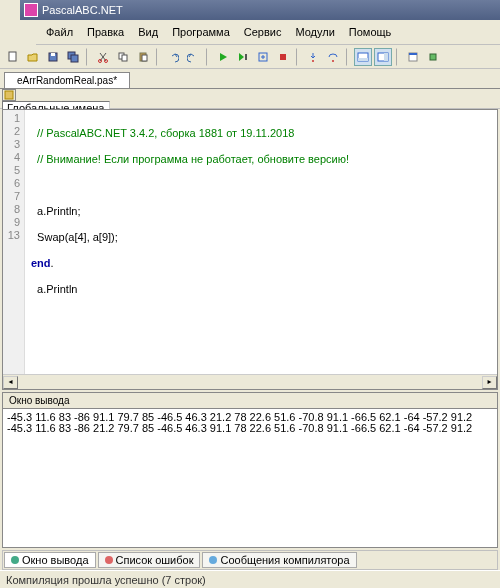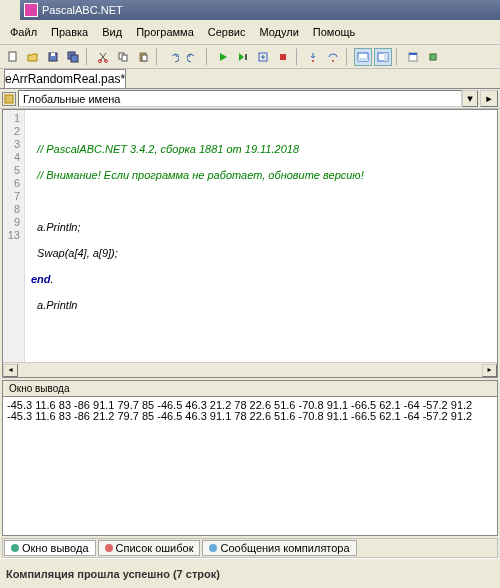--- a/index.html
+++ b/index.html
@@ -1,51 +1,51 @@
 <!DOCTYPE html>
 <html><head>
 <meta charset="utf-8">
 <style>
 * { margin: 0; padding: 0; box-sizing: border-box; font-family: Tahoma, sans-serif; font-size: 11px; }
 body { width: 500px; height: 588px; background: #ece9d8; overflow: hidden; display: flex; flex-direction: column; }
 .titlebar { background: linear-gradient(#6b7b9c, #4f6084); height: 20px; display: flex; align-items: center; padding: 0 4px; color: #fff; font-size: 11px; margin-left: 20px; }
 .titlebar .icon { width: 14px; height: 14px; background: #d4a; margin-right: 4px; border: 1px solid #fff; }
-.menubar { background: #ece9d8; height: 18px; display: flex; align-items: center; padding: 12px 4px; gap: 2px; border-bottom: 1px solid #c0c0c0; }
+.menubar { background: #ece9d8; height: 18px; display: flex; align-items: center; padding: 12px 4px; gap: 2px; border-bottom: 1px solid #c0c0c0; margin-left: 36px; }
 .menubar span { padding: 1px 6px; cursor: default; }
 .toolbar { background: #ece9d8; height: 24px; display: flex; align-items: center; padding: 2px 4px; gap: 2px; border-bottom: 1px solid #c0c0c0; }
 .tbtn { width: 18px; height: 18px; border: 1px solid transparent; display: flex; align-items: center; justify-content: center; cursor: default; font-size: 10px; }
 .tbtn.sep { width: 4px; border-left: 1px solid #aaa; margin: 0 2px; }
 .tbtn.active { border: 1px solid #7aa; background: #d0e0f0; }
 .tbtn svg { width: 12px; height: 12px; }
 .tabbar { background: #ece9d8; height: 20px; display: flex; align-items: flex-end; padding: 0 4px; border-bottom: 1px solid #888; }
-.tab { background: #fff; border: 1px solid #888; border-bottom: none; padding: 2px 0; font-size: 12px; cursor: default; }
-.scopebar { background: #ece9d8; height: 20px; display: flex; align-items: center; padding: 0 2px; border-bottom: 1px solid #c0c0c0; }
+.tab { background: #fff; border: 1px solid #888; border-bottom: none; padding: 2px 12px; font-size: 10px; cursor: default; }
+.scopebar { background: #ece9d8; height: 20px; display: flex; align-items: flex-start; padding: 0 2px; border-bottom: 1px solid #c0c0c0; flex-direction: column; }
 .scopebox { flex: 1; background: #fff; border: 1px inset #ccc; height: 17px; display: flex; align-items: center; padding: 0 4px; font-size: 10px; }
 .scopearrow { width: 16px; height: 17px; background: #ece9d8; border: 1px outset #ccc; display: flex; align-items: center; justify-content: center; }
 .navbtn { width: 18px; height: 17px; margin-left: 2px; border: 1px outset #ccc; display: flex; align-items: center; justify-content: center; }
 .editor-wrap { flex: 1; display: flex; flex-direction: column; background: #fff; border: 1px solid #888; margin: 0 2px; min-height: 0; }
 .editor-area { flex: 1; display: flex; overflow: hidden; }
 .gutter { width: 22px; background: #f0f0f0; border-right: 1px solid #ddd; text-align: right; padding: 2px 4px 0 0; color: #888; font-family: Consolas, monospace; font-size: 10px; line-height: 13px; }
 .gutter div { height: 13px; }
-.code { flex: 1; padding: 20px 0 0 6px; font-family: Consolas, monospace; font-size: 10px; line-height: 13px; white-space: pre; overflow: auto; position: relative; font-style: italic; }
+.code { flex: 1; padding: 4px 0 0 6px; font-family: Consolas, monospace; font-size: 10px; line-height: 13px; white-space: pre; overflow: auto; position: relative; }
 .code .line { height: 13px; }
 .comment { color: #008000; }
 .keyword { color: #0000A0; font-weight: bold; }
 .fold { position: absolute; left: -14px; width: 9px; height: 9px; border: 1px solid #888; background: #fff; font-size: 8px; line-height: 7px; text-align: center; color: #555; top: 1px; }
 .code-rel { position: relative; }
 .hscroll { height: 15px; background: #ece9d8; border-top: 1px solid #ccc; display: flex; align-items: center; }
 .hscroll .track { flex: 1; background: #e8e8e8; }
 .hscroll .arrow { width: 15px; height: 13px; background: #ece9d8; border: 1px outset #ccc; font-size: 8px; text-align: center; }
 .out-title { background: #ece9d8; padding: 2px 6px; font-size: 10px; border: 1px solid #888; border-bottom: none; margin: 2px 2px 0 2px; }
 .out-body { background: #fff; border: 1px solid #888; margin: 0 2px; height: 140px; padding: 3px 4px; font-family: Consolas, monospace; font-size: 9px; line-height: 11px; white-space: pre; overflow: auto; }
 .bottombar { background: #ece9d8; margin: 2px 2px 0 2px; height: 20px; display: flex; align-items: center; border: 1px solid #c0c0c0; }
 .btab { border: 1px solid #aaa; background: #f5f5f2; margin: 0 1px; padding: 1px 6px; font-size: 10px; display: flex; align-items: center; gap: 3px; cursor: default; }
 .btab.active { background: #fff; }
 .btab .dot { width: 8px; height: 8px; border-radius: 50%; }
-.statusbar { background: #ece9d8; height: 30px; border-top: 1px solid #fff; display: flex; align-items: center; padding: 0 6px; font-size: 10px; color: #333; font-weight: bold; }
+.statusbar { background: #ece9d8; height: 18px; border-top: 1px solid #fff; display: flex; align-items: center; padding: 0 6px; font-size: 10px; color: #333; }
 </style>
 </head>
 <body>
 
 <div class="titlebar">
   <span class="icon"></span>
   <span>PascalABC.NET</span>
 </div>
 
 <div class="menubar">

